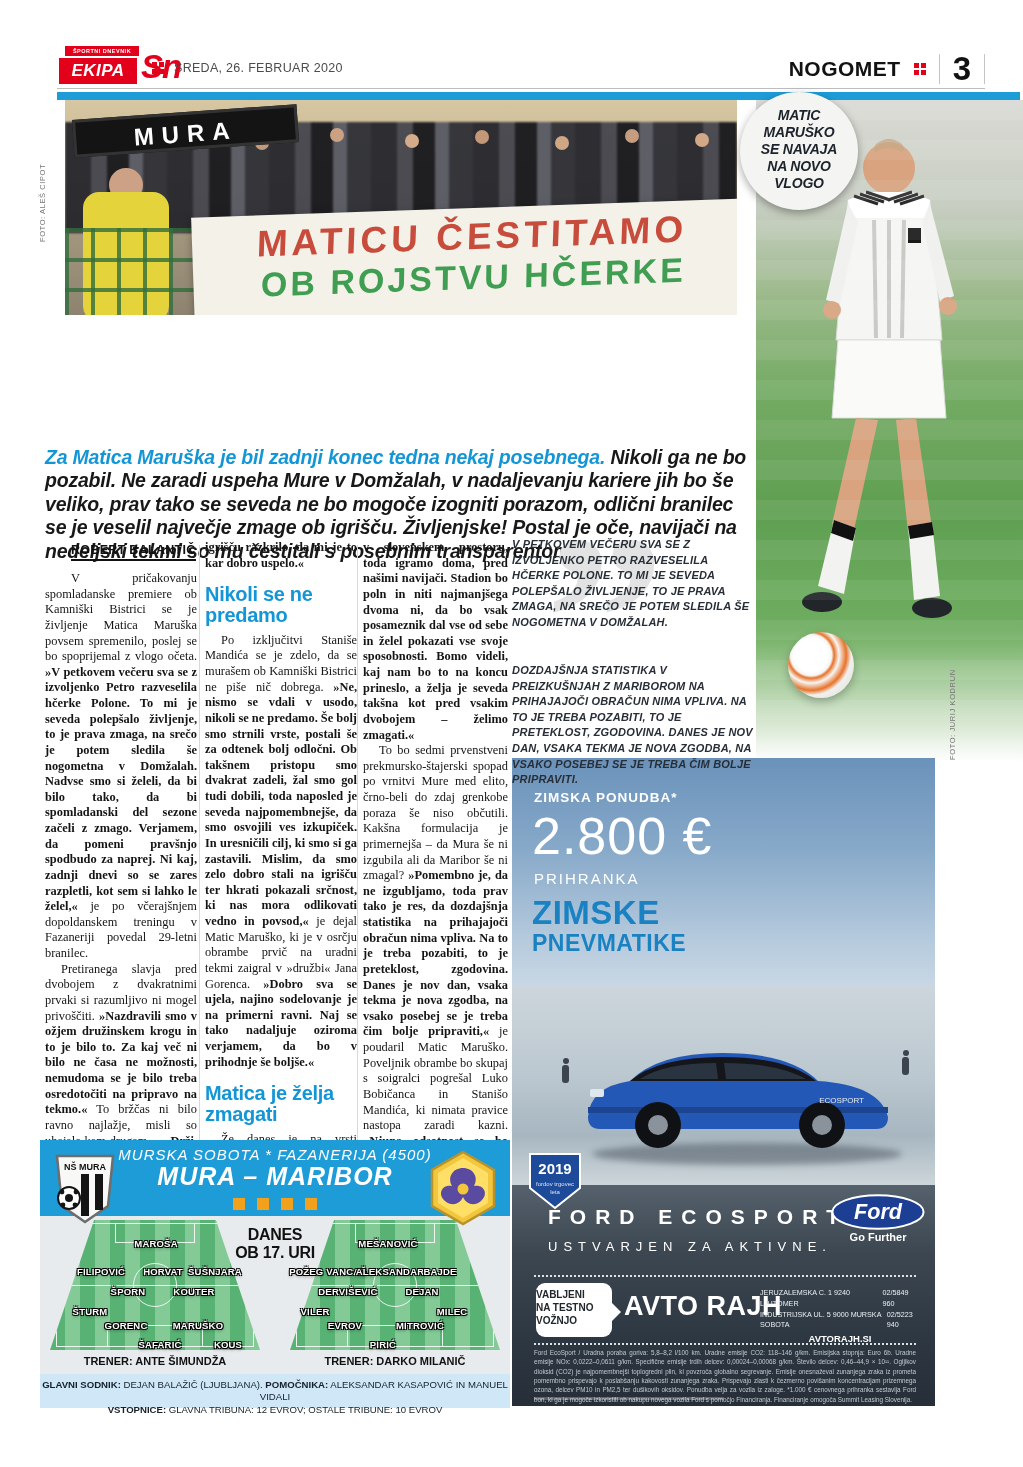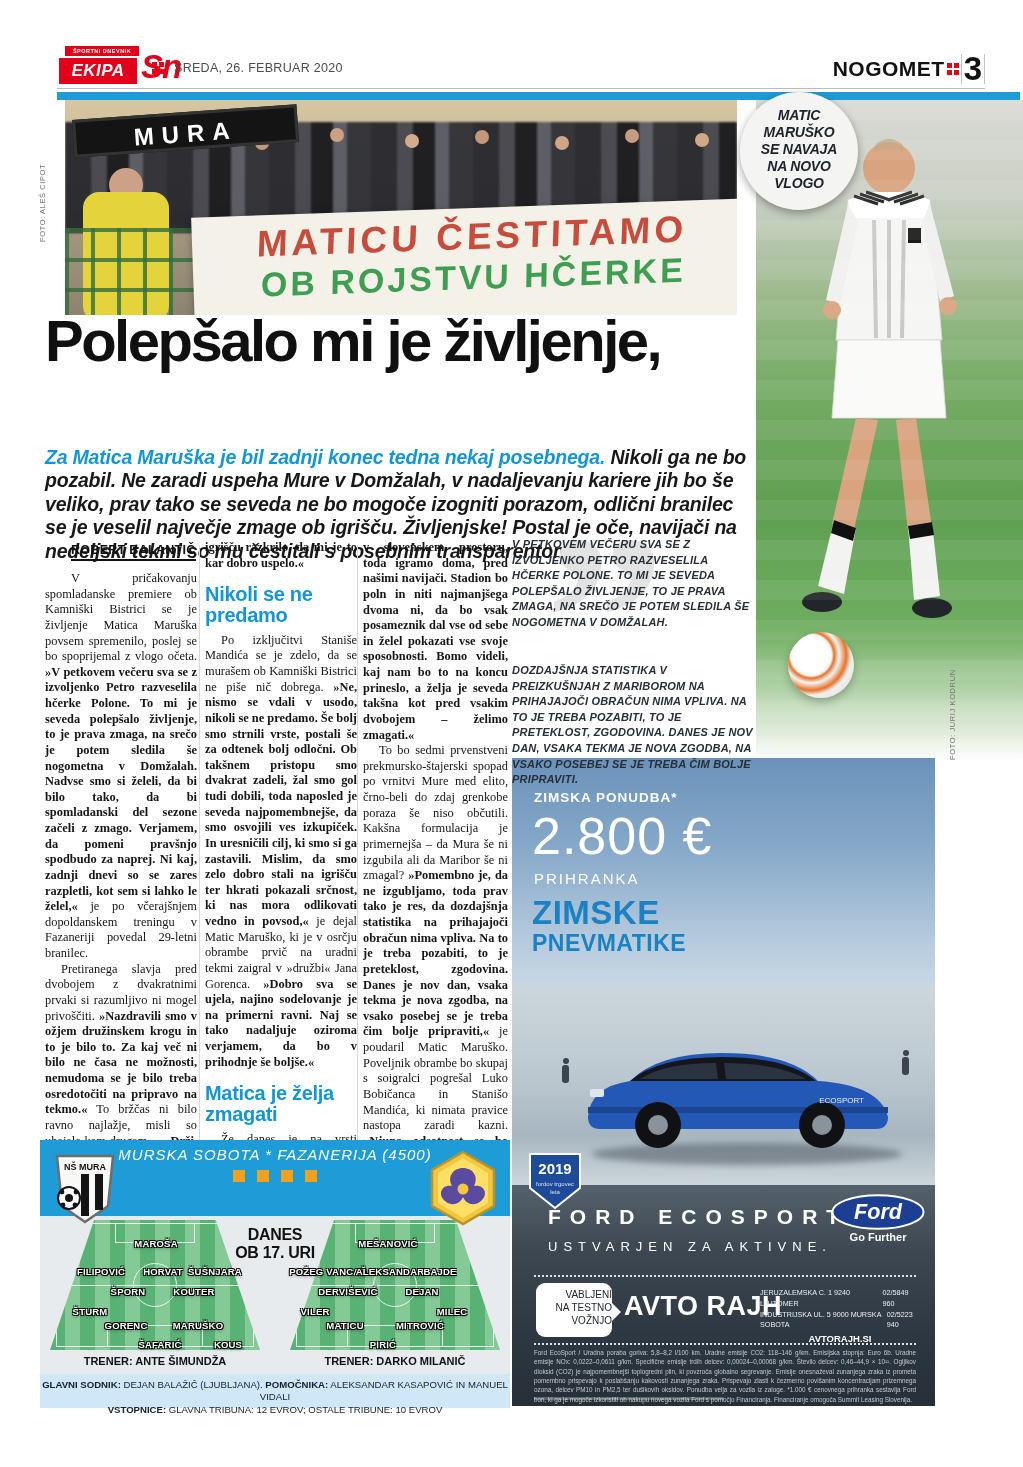--- a/index.html
+++ b/index.html
@@ -13,21 +13,21 @@
   .logo-strip { position:absolute; left:8px; top:0; width:74px; height:10px; background:#e2001a;
                 color:#fff; font-size:5.5px; font-weight:bold; text-align:center; line-height:10px; letter-spacing:.5px; }
   .logo-main { position:absolute; left:0; top:10px; width:82px; height:30px; background:#e2001a;
                box-shadow:inset 0 0 0 2px #fff, inset 0 0 0 4px #e2001a;
                color:#fff; font-style:italic; font-weight:bold; font-size:17px; text-align:center; line-height:30px; letter-spacing:.5px; }
   .logo-sn { position:absolute; left:84px; top:2px; color:#e2001a; font-weight:bold; font-style:italic;
              font-size:33px; line-height:38px; letter-spacing:-1px; }
   .red-dots { display:grid; grid-template-columns:5px 5px; grid-auto-rows:5px; gap:2px; }
   .red-dots span { background:#e2001a; }
   .masthead-date { left:174px; top:61px; font-size:12.5px; color:#4c4c4c; letter-spacing:.3px; }
-  .section-group { right:38px; top:50px; display:flex; align-items:center; gap:2px; position:absolute; }
+  .section-group { right:38px; top:50px; display:flex; align-items:center; gap:13px; position:absolute; }
   .section-title { font-size:21px; font-weight:bold; color:#121212; letter-spacing:.5px; }
   .vbar { width:1px; height:30px; background:#c4c4c4; }
   .page-number { font-size:33px; font-weight:bold; color:#121212; }
   .masthead-rule { left:57px; top:88px; width:928px; height:1px; background:#bdbdbd; }
   .top-blue-strip { left:57px; top:92px; width:963px; height:8px; background:#1e9cd8; }
 
   
   .fan-photo { left:65px; top:100px; width:672px; height:215px; overflow:hidden;
                background:linear-gradient(180deg,#d6c7a2 0%,#c4b390 38%,#a3977e 60%,#8d8370 100%); }
   .crowd-band { position:absolute; left:0; top:10%; width:100%; height:52%;
@@ -111,21 +111,21 @@
   .award-shield { position:absolute; left:14px; top:392px; z-index:4; }
   .ad-dark { position:absolute; left:0; top:427px; width:423px; height:221px;
              background:linear-gradient(180deg,#55616c 0%,#3c4751 30%,#2d3741 70%,#262f38 100%); }
   .ad-model { position:absolute; left:36px; top:20px; color:#fff; font-size:21px; font-weight:bold; letter-spacing:9px; }
   .ad-tagline { position:absolute; left:36px; top:54px; color:#fff; font-size:13px; letter-spacing:6px; }
   .ford-oval { position:absolute; left:318px; top:8px; }
   .go-further { position:absolute; left:318px; top:46px; width:96px; text-align:center; color:#fff; font-size:11px; font-weight:bold; }
   .dots-line { position:absolute; left:22px; width:382px; border-top:2px dotted rgba(255,255,255,.85); }
   .bubble { position:absolute; left:24px; top:98px; width:76px; height:54px; background:#fff; border-radius:9px; padding-top:5px; }
   .bubble::after { content:""; position:absolute; right:-9px; top:20px; border:9px solid transparent; border-left-color:#fff; border-right-width:0; }
-  .bubble div { font-size:10px; font-weight:normal; color:#20262c; text-align:right; line-height:1.3; }
+  .bubble div { font-size:10px; font-weight:bold; color:#20262c; text-align:left; line-height:1.3; }
   .dealer-name { position:absolute; left:112px; top:106px; color:#fff; font-size:27px; font-weight:bold; letter-spacing:.5px; }
   .dealer-info { position:absolute; left:248px; top:103px; width:160px; color:#eceff2; font-size:7.2px; }
   .dealer-row { display:flex; justify-content:space-between; line-height:1.5; }
   .dealer-web { text-align:center; font-weight:bold; font-size:9.5px; margin-top:2px; color:#fff; }
   .fine-print { position:absolute; left:22px; top:163px; width:382px; font-size:6.3px; line-height:1.48;
                 color:#c2cad1; text-align:justify; }
   .fine-print2 { position:absolute; left:22px; top:212px; width:190px; height:3px; background:rgba(255,255,255,.25); }
 
   
   .match-header { left:40px; top:1140px; width:470px; height:76px; background:#1e9cd8; text-align:center; z-index:1; }
@@ -232,21 +232,20 @@
 
 <div class="abs badge">
   <div>MATIC</div>
   <div>MARUŠKO</div>
   <div>SE NAVAJA</div>
   <div>NA NOVO</div>
   <div>VLOGO</div>
 </div>
 
 <div class="abs headline">
-  <div>Polepšalo mi je življenje,</div>
 </div>
 <div class="abs standfirst"><span class="c-blue">Za Matica Maruška je bil zadnji konec tedna nekaj posebnega.</span><span> Nikoli ga ne bo pozabil. Ne zaradi uspeha Mure v Domžalah, v nadaljevanju kariere jih bo še veliko, prav tako se seveda ne bo mogoče izogniti porazom, odlični branilec se je veselil največje zmage ob igrišču. Življenjske! Postal je oče, navijači na nedeljski tekmi so mu čestitali s posebnim transparentom.</span></div>
 
 <div class="col col1">
   <div class="byline">ROBERT BALANTIČ</div>
   <p class="body first"><span>V pričakovanju spomladanske premiere ob Kamniški Bistrici se je življenje Matica Maruška povsem spremenilo, poslej se bo spoprijemal z vlogo očeta. </span><span class="seg-b">»V petkovem večeru sva se z izvoljenko Petro razveselila hčerke Polone. To mi je seveda polepšalo življenje, to je prava zmaga, na srečo je potem sledila še nogometna v Domžalah. Nadvse smo si želeli, da bi bilo tako, da bi spomladanski del sezone začeli z zmago. Verjamem, da pomeni pravšnjo spodbudo za naprej. Ni kaj, zadnji dnevi so se zares razpletli, kot sem si lahko le želel,«</span><span> je po včerajšnjem dopoldanskem treningu v Fazaneriji povedal 29-letni branilec.</span></p>
   <p class="body ind"><span>Pretiranega slavja pred dvobojem z dvakratnimi prvaki si razumljivo ni mogel privoščiti. </span><span class="seg-b">»Nazdravili smo v ožjem družinskem krogu in to je bilo to. Za kaj več ni bilo ne časa ne možnosti, nemudoma se je bilo treba osredotočiti na pripravo na tekmo.«</span><span> To bržčas ni bilo ravno najlažje, misli so uhajale kam drugam ... </span><span class="seg-b">»Drži, da sem se prvič pripravljal v takšni vlogi, a sem si prizadeval ohraniti prepotrebno zbranost. Menim, da je tudi dogajanje na</span></p>
 </div>
 <div class="colrule" style="left:199px;"></div>
 <div class="col col2">
@@ -329,20 +328,21 @@
       <div class="dealer-web">AVTORAJH.SI</div>
     </div>
     <div class="dots-line" style="top:158px;"></div>
     <div class="fine-print">Ford EcoSport / Uradna poraba goriva: 5,8–8,2 l/100 km. Uradne emisije CO2: 118–146 g/km. Emisijska stopnja: Euro 6b. Uradne emisije NOx: 0,0222–0,0611 g/km. Specifične emisije trdih delcev: 0,00024–0,00068 g/km. Število delcev: 0,46–44,9 × 10¹¹. Ogljikov dioksid (CO2) je najpomembnejši toplogredni plin, ki povzroča globalno segrevanje. Emisije onesnaževal zunanjega zraka iz prometa pomembno prispevajo k poslabšanju kakovosti zunanjega zraka. Prispevajo zlasti k čezmerno povišanim koncentracijam prizemnega ozona, delcev PM10 in PM2,5 ter dušikovih oksidov. Ponudba velja za vozila iz zaloge. *1.000 € cenovnega prihranka sestavlja Ford bon, ki ga je mogoče izkoristiti ob nakupu novega vozila Ford s pomočjo Financiranja. Financiranje omogoča Summit Leasing Slovenija.</div>
     <div class="fine-print2"></div>
   </div>
 </div>
 
 <div class="abs match-header">
   <div class="match-venue">MURSKA SOBOTA * FAZANERIJA (4500)</div>
+  <div class="match-title">MURA – MARIBOR</div>
   <div class="match-squares">
     <span></span><span></span><span></span><span></span>
   </div>
 </div>
 <div class="abs match-body"></div>
 
 <div class="crest crest-home">
   <svg width="70" height="76" viewBox="0 0 70 76">
     <path d="M7,6 L63,6 L58,56 L35,72 L12,56 Z" fill="#f8f8f6" stroke="#6d6d6d" stroke-width="2.5"></path>
     <text x="35" y="20" font-size="9" font-weight="bold" fill="#111" text-anchor="middle">NŠ MURA</text>
@@ -398,21 +398,21 @@
 <span class="pl" style="left:160px; top:1344px;">ŠAFARIĆ</span>
 
 <span class="pl" style="left:388px; top:1243px;">MEŠANOVIĆ</span>
 <span class="pl" style="left:328px; top:1271px;">POŽEG VANCAŠ</span>
 <span class="pl" style="left:390px; top:1271px;">ALEKSANDAR</span>
 <span class="pl" style="left:440px; top:1271px;">BAJDE</span>
 <span class="pl" style="left:348px; top:1291px;">DERVIŠEVIĆ</span>
 <span class="pl" style="left:422px; top:1291px;">DEJAN</span>
 <span class="pl" style="left:315px; top:1311px;">VILER</span>
 <span class="pl" style="left:452px; top:1311px;">MILEC</span>
-<span class="pl" style="left:345px; top:1325px;">MATICU</span>
+<span class="pl" style="left:345px; top:1325px;">EVROV</span>
 <span class="pl" style="left:420px; top:1325px;">MITROVIĆ</span>
 <span class="pl" style="left:383px; top:1344px;">PIRIĆ</span>
 
 <div class="coach coach-home">TRENER: ANTE ŠIMUNDŽA</div>
 <div class="coach coach-away">TRENER: DARKO MILANIČ</div>
 
 <div class="abs match-footer">
   <div><span class="seg-b">GLAVNI SODNIK:</span><span> DEJAN BALAŽIČ (LJUBLJANA). </span><span class="seg-b">POMOČNIKA:</span><span> ALEKSANDAR KASAPOVIĆ IN MANUEL VIDALI</span></div>
   <div><span class="seg-b">VSTOPNICE:</span><span> GLAVNA TRIBUNA: 12 EVROV; OSTALE TRIBUNE: 10 EVROV</span></div>
 </div>

